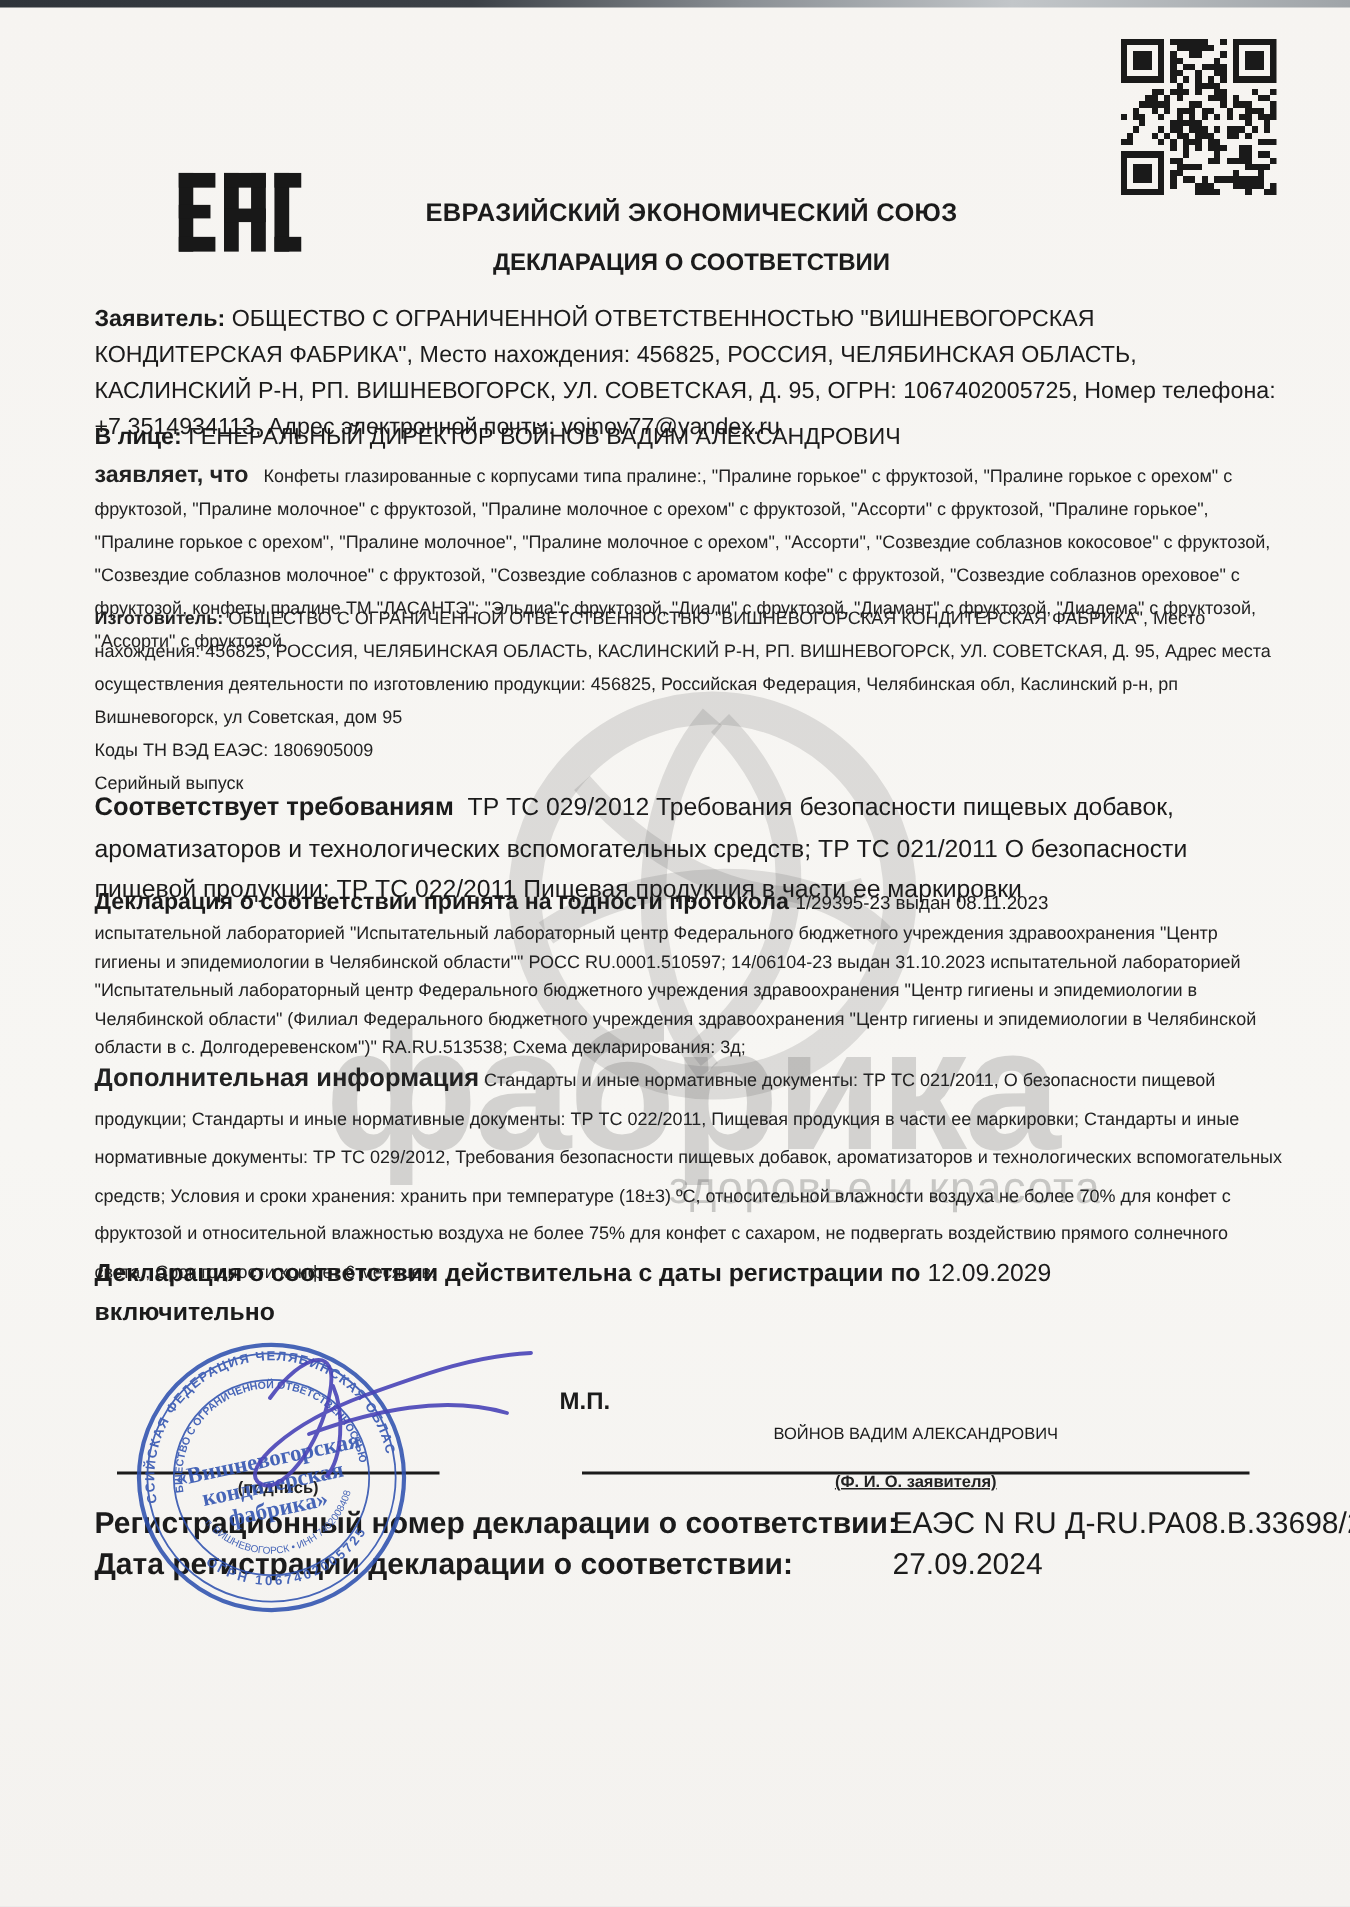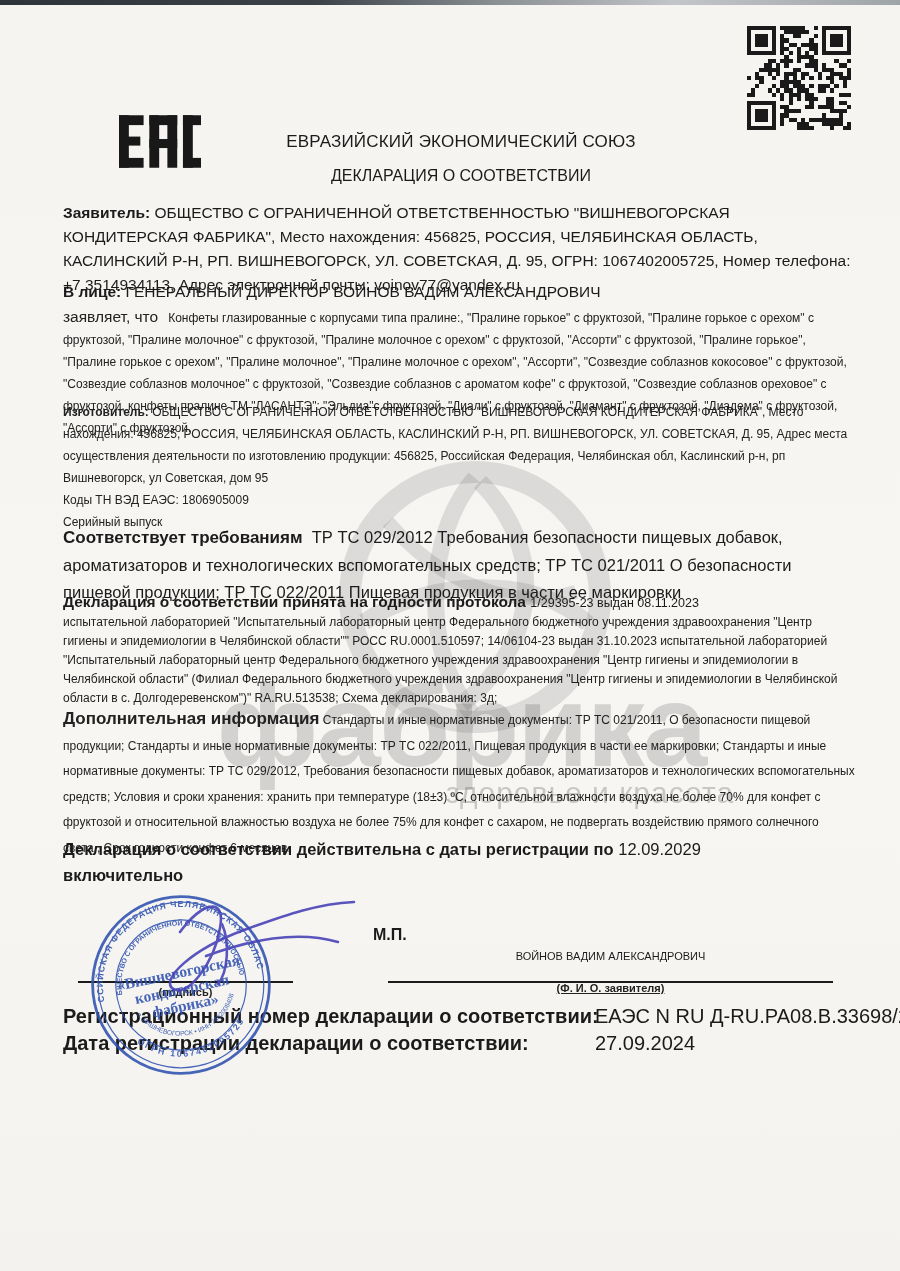--- a/index.html
+++ b/index.html
@@ -10,26 +10,26 @@
     font-family:"Liberation Sans","DejaVu Sans",sans-serif;
     color:#1b1b1b;
   }
   .scan-edge{position:absolute;top:0;left:0;width:100%;height:5px;
     background:linear-gradient(90deg,#2f343a 0%,#3c4147 35%,#8a8f94 55%,#c2c6c9 75%,#9fa4a8 100%);}
   .para{position:absolute;left:63px;width:796px;margin:0;}
   .b{font-weight:bold;}
   .t15{font-size:15.5px;line-height:24px;}
   .t12{font-size:12px;line-height:22px;color:#222;}
   .t16{font-size:16.5px;line-height:27.5px;}
-  .hdr{position:absolute;left:63px;width:796px;text-align:center;font-weight:normal;margin:0;}
+  .hdr{position:absolute;left:63px;width:796px;text-align:center;font-weight:bold;margin:0;}
   .union{top:132px;font-size:17px;letter-spacing:.2px;}
   .doctitle{top:167px;font-size:16px;}
   .eac{position:absolute;left:119px;top:115px;}
   .qr{position:absolute;left:747px;top:26px;width:104px;height:104px;}
-  .lbl-inline{font-weight:normal;font-size:15.5px;}
+  .lbl-inline{font-weight:bold;font-size:15.5px;}
   .lbl-big{font-weight:bold;font-size:17px;}
   .protocol-val{font-size:12.5px;}
   .validity{top:836px;font-size:16.5px;line-height:26px;font-weight:bold;}
   .validity .reg{font-weight:normal;margin-top:36px;}
   .mp{position:absolute;left:373px;top:926px;font-size:16px;font-weight:bold;}
   .sig-name{position:absolute;left:388px;top:950px;width:445px;text-align:center;font-size:11px;}
   .sig-line{position:absolute;height:0;border-top:2px solid #1b1b1b;}
   .line-left{left:78px;top:981px;width:215px;}
   .line-right{left:388px;top:981px;width:445px;}
   .cap{position:absolute;font-size:11px;font-weight:bold;text-align:center;color:#222;}

